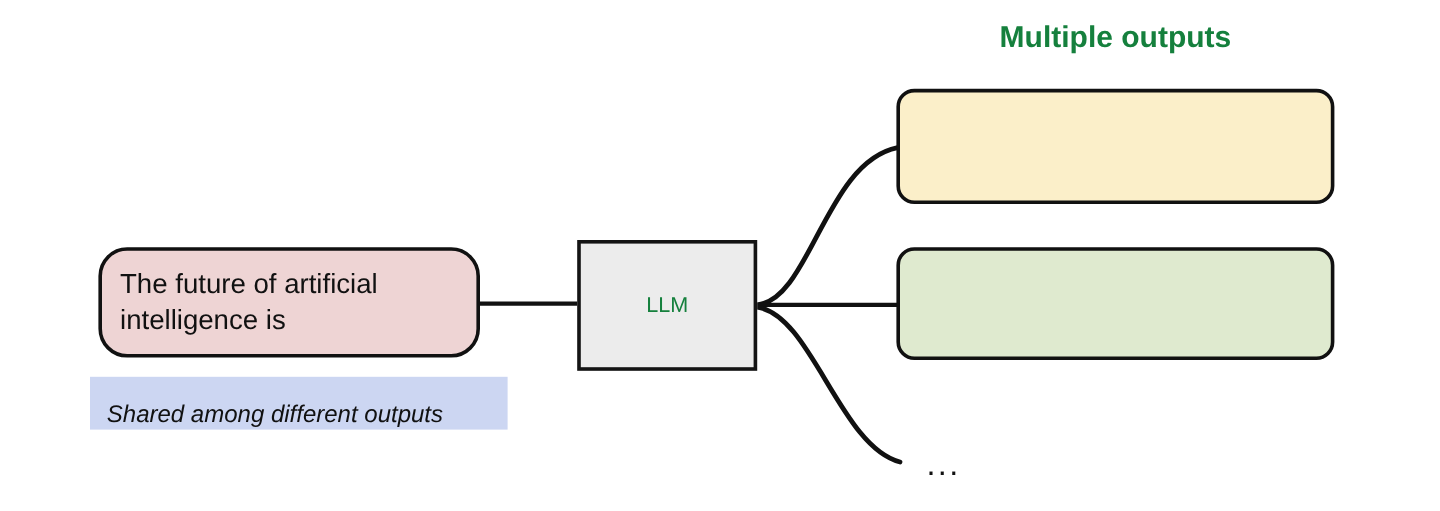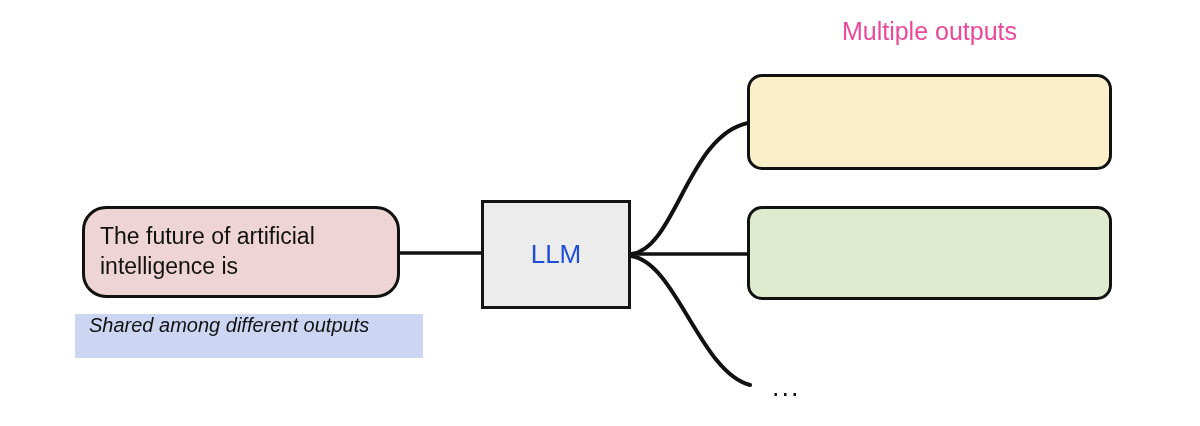--- a/index.html
+++ b/index.html
@@ -27,22 +27,23 @@
     width: 1200px;
     height: 426px;
     pointer-events: none;
   }
 
   
   .caption {
     position: absolute;
     font-size: 25px;
     line-height: 1.1;
-    color: #ec4899;
+    color: #15803d;
     white-space: nowrap;
+    font-weight: bold;
   }
   #prompt-label {
     left: 82px;
     top: 160px;
     width: 318px;
     text-align: center;
   }
   #outputs-label {
     left: 747px;
     top: 18px;
@@ -74,21 +75,21 @@
 
   
   #shared-note {
     position: absolute;
     left: 75px;
     top: 314px;
     width: 348px;
     height: 44px;
     background: #ccd6f2;
     display: flex;
-    align-items: flex-start;
+    align-items: flex-end;
     box-sizing: border-box;
     padding-left: 14px;
   }
   #shared-note-text {
     font-size: 20px;
     font-style: italic;
     color: #111111;
     white-space: nowrap;
   }
 
@@ -100,22 +101,22 @@
     width: 150px;
     height: 109px;
     box-sizing: border-box;
     background: #ececec;
     border: 3px solid #141414;
     display: flex;
     align-items: center;
     justify-content: center;
   }
   #llm-text {
-    font-size: 26px;
-    color: #1d4ed8;
+    font-size: 18px;
+    color: #15803d;
   }
 
   
   .output-box {
     position: absolute;
     left: 747px;
     width: 365px;
     box-sizing: border-box;
     border: 3px solid #111111;
     border-radius: 15px;

